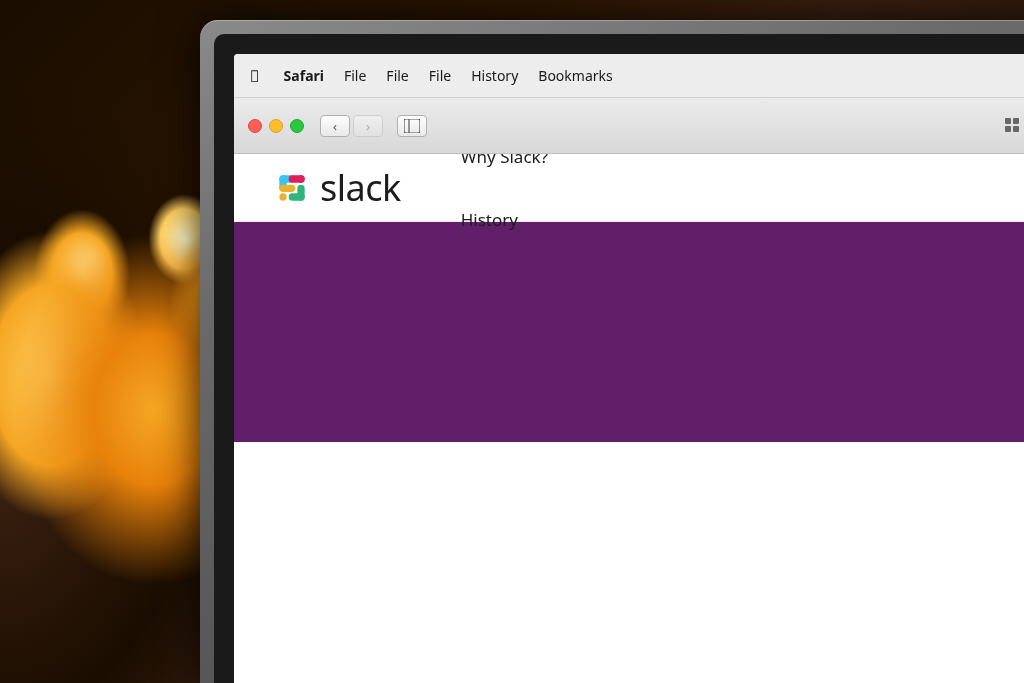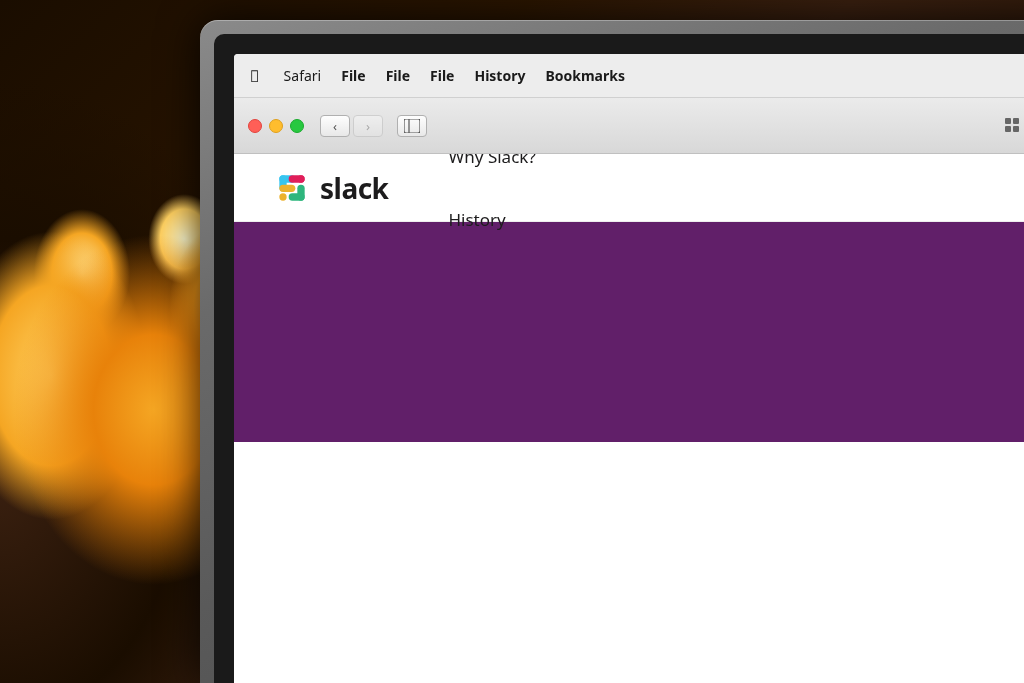--- a/index.html
+++ b/index.html
@@ -82,27 +82,27 @@
 
     .menubar-apple {
       font-size: 16px;
       color: #1a1a1a;
       margin-right: 4px;
     }
 
     .menubar-item {
       font-size: 14px;
       color: #1a1a1a;
-      font-weight: 700;
+      font-weight: 400;
       cursor: default;
       white-space: nowrap;
     }
 
     .menubar-item.bold {
-      font-weight: 400;
+      font-weight: 700;
       text-align: center;
     }
 
     
     .browser-chrome {
       height: 56px;
       background: linear-gradient(180deg, #ebebeb 0%, #d8d8d8 100%);
       display: flex;
       align-items: center;
       padding: 0 14px;
@@ -198,22 +198,22 @@
       gap: 10px;
     }
 
     .slack-icon {
       width: 36px;
       height: 36px;
       position: relative;
     }
 
     .slack-name {
-      font-size: 28px;
-      font-weight: 700;
+      font-size: 36px;
+      font-weight: 400;
       color: #1d1c1d;
       letter-spacing: -0.5px;
       text-align: center;
     }
 
     .slack-nav-items {
       display: flex;
       gap: 40px;
       margin-left: 20px;
       flex-direction: column;

